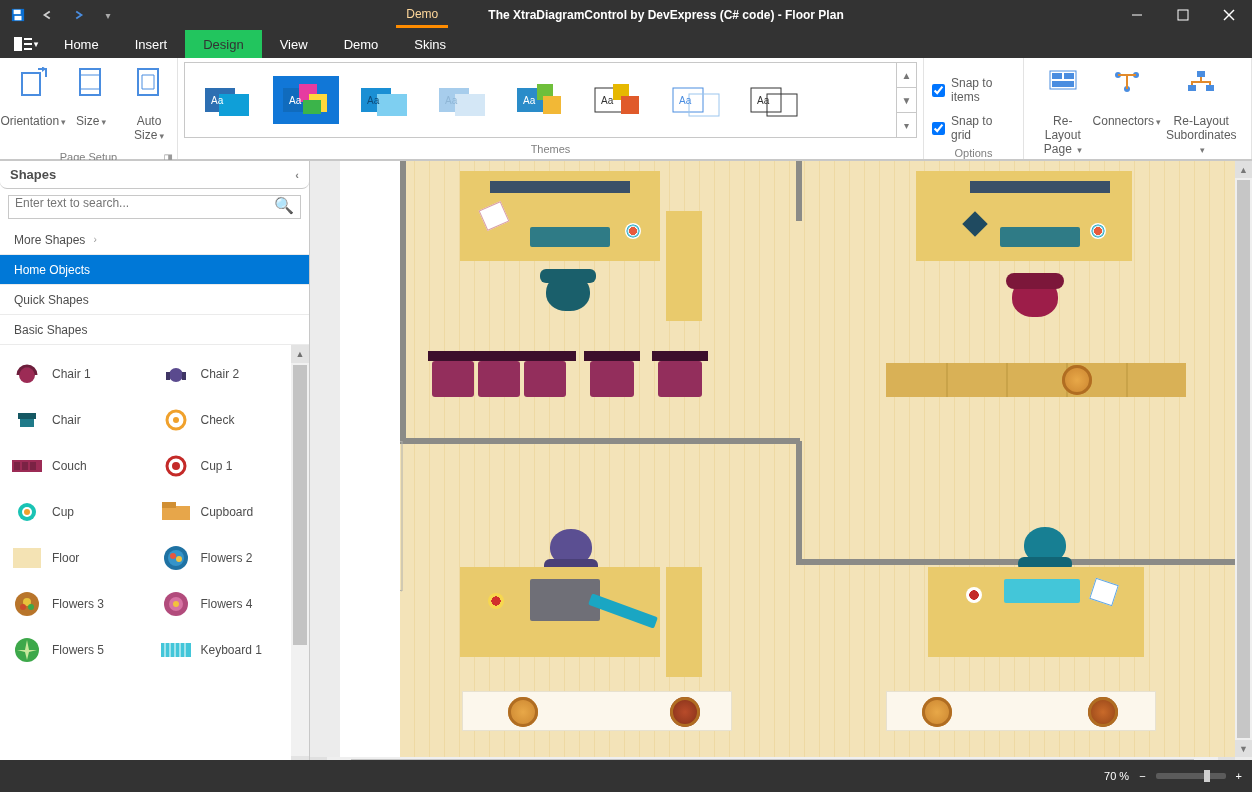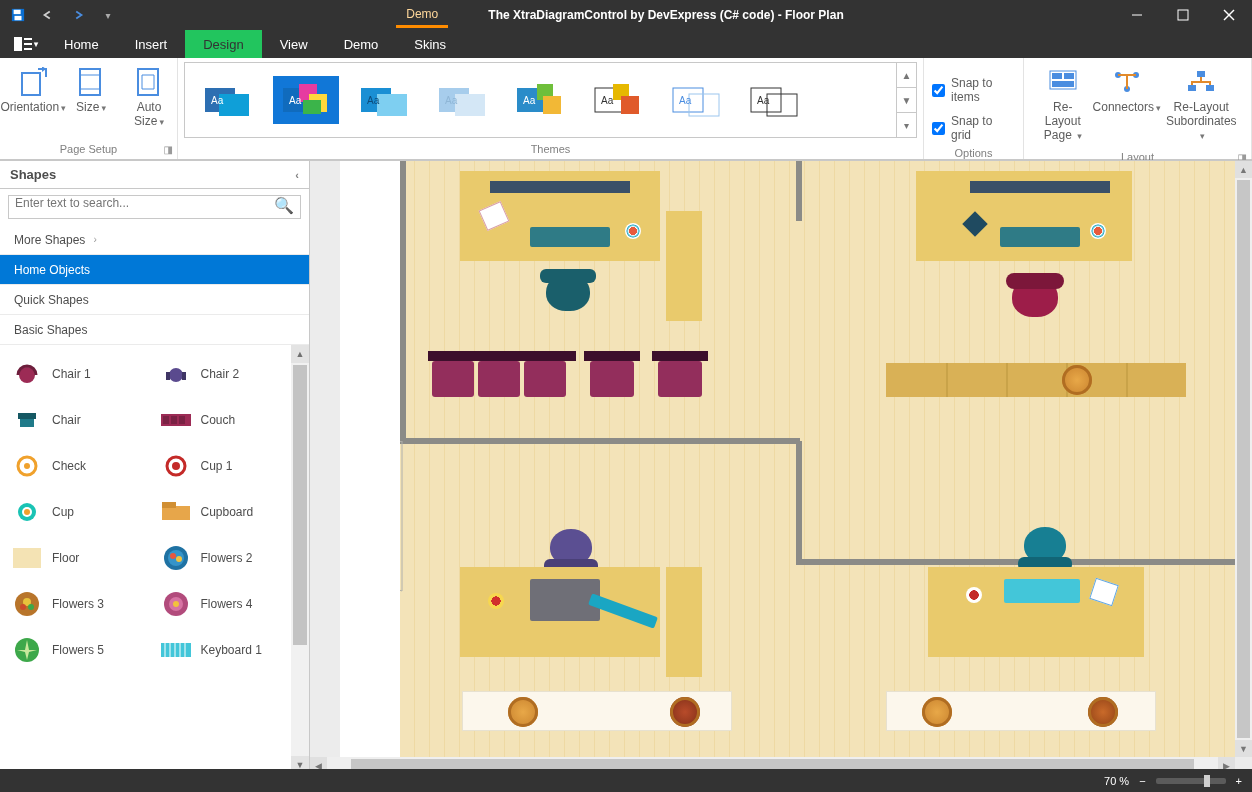--- a/index.html
+++ b/index.html
@@ -22,40 +22,40 @@
 .rtab { padding: 0 18px; display:flex; align-items:center; color:#fff; font-size:13px; cursor:pointer; }
 .rtab.active { background:#22c55e; color:#333; }
 
 
 .ribbon { height: 102px; background:#fff; border-bottom:1px solid #c8c8c8; display:flex; }
 .rgroup { border-right:1px solid #e3e3e3; display:flex; flex-direction:column; }
 .rgroup-body { flex:1; display:flex; align-items:flex-start; padding:4px 8px; gap:8px; }
 .rgroup-footer { height:20px; font-size:11px; color:#808080; text-align:center; padding:0 8px; display:flex; align-items:center; justify-content:center; position:relative; }
 .rgroup-footer .dlg { position:absolute; right:4px; font-size:10px; color:#9a9a9a; }
 
-.rbtn-big { display:flex; flex-direction:column; align-items:center; padding:4px 6px; cursor:pointer; font-size:12px; color:#5d5d5d; gap:2px; min-width:50px; }
+.rbtn-big { display:flex; flex-direction:column; align-items:center; padding:4px 6px; cursor:pointer; font-size:12px; color:#5d5d5d; gap:16px; min-width:50px; }
 .rbtn-big .ico { width:32px; height:32px; display:flex; align-items:center; justify-content:center; }
 .rbtn-big .lbl { text-align:center; line-height:14px; }
 
 
 .gallery { flex:1; margin:4px 6px 0 6px; border:1px solid #c8c8c8; height:76px; display:flex; }
 .gallery-items { flex:1; display:flex; align-items:center; gap:12px; padding:0 10px; overflow:hidden; }
 .gallery-item { width:66px; height:48px; display:flex; align-items:center; justify-content:center; cursor:pointer; border:1px solid transparent; }
 .gallery-item.selected { background:#1177d7; }
 .gallery-spin { width:20px; border-left:1px solid #c8c8c8; display:flex; flex-direction:column; }
 .gallery-spin div { flex:1; display:flex; align-items:center; justify-content:center; color:#777; font-size:10px; border-bottom:1px solid #c8c8c8; cursor:pointer; }
 .gallery-spin div:last-child { border-bottom:none; }
 
 .check-row { display:flex; align-items:center; gap:6px; font-size:12px; color:#5d5d5d; }
 .check-row input { width:13px; height:13px; }
 
 
 .main { position:absolute; top:160px; left:0; right:0; bottom:18px; display:flex; border-top:1px solid #c8c8c8; }
 .shapes-panel { width:310px; border-right:1px solid #c8c8c8; display:flex; flex-direction:column; background:#fff; }
-.shapes-header { height:28px; border-bottom:1px solid #c8c8c8; display:flex; align-items:center; padding:0 10px; font-size:13px; font-weight:600; color:#4d4d4d; justify-content:space-between; }
+.shapes-header { height:28px; border-bottom:1px solid #c8c8c8; display:flex; align-items:center; padding:0 10px; font-size:13px; font-weight:600; color:#4d4d4d; justify-content:space-between;border-radius:7px; }
 .shapes-search { padding:6px 8px; }
 .shapes-search .box { border:1px solid #c8c8c8; height:24px; display:flex; align-items:flex-start; padding:0 6px; }
 .shapes-search input { border:none; outline:none; flex:1; font-size:12px; color:#666; }
 .shapes-cat { height:30px; display:flex; align-items:center; padding:0 14px; font-size:12px; color:#4d4d4d; cursor:pointer; border-bottom:1px solid #ebebeb; }
 .shapes-cat.selected { background:#0078d7; color:#fff; }
 .shapes-cat .chev { margin-left:8px; color:#9b9b9b; font-size:10px; }
 
 .shape-list { flex:1; overflow-y:auto; padding:8px 6px; position:relative; }
 .shape-grid { display:grid; grid-template-columns: 1fr 1fr; gap:4px 0; }
 .shape-item { display:flex; align-items:center; gap:10px; padding:8px 6px; cursor:pointer; font-size:12px; color:#4d4d4d; }
@@ -87,21 +87,21 @@
 .keyboard { position:absolute; background:#2f7b86; border-radius:2px; }
 .laptop { position:absolute; background:#6f6f77; border-radius:2px; }
 .cup { position:absolute; width:16px; height:16px; border-radius:50%; }
 .chair-blob { position:absolute; border-radius:50% 50% 45% 45%; }
 .flower-plate { position:absolute; width:30px; height:30px; border-radius:50%; background:radial-gradient(circle,#e8a848,#c57e2b); box-shadow:inset 0 0 0 3px #b06d22; }
 .book { position:absolute; width:24px; height:22px; background:#fff; transform:rotate(-24deg); border:1px solid #d9a0a8; }
 .diamond { position:absolute; width:18px; height:18px; background:#1f4a60; transform:rotate(45deg); }
 .obj-shelf { position:absolute; background:#d9b156; }
 
 
-.statusbar { position:absolute; left:0; right:0; bottom:0; height:23px; background:#333333; color:#fff; font-size:11px; display:flex; align-items:center; justify-content:flex-end; padding:0 10px; gap:10px; }
+.statusbar { position:absolute; left:0; right:0; bottom:0; height:32px; background:#333333; color:#fff; font-size:11px; display:flex; align-items:center; justify-content:flex-end; padding:0 10px; gap:10px; }
 .zoom-slider { width:70px; height:6px; background:#5b5b5b; position:relative; border-radius:2px; }
 .zoom-slider .zthumb { position:absolute; width:6px; height:12px; background:#cfcfcf; top:-3px; left:48px; }
 
 .tri-down::after { content:"▾"; font-size:9px; color:#777; margin-left:2px;}
 </style>
 </head>
 <body>
 
 <div class="titlebar">
   <div class="qat">
@@ -388,37 +388,37 @@
             <span class="sic">
               <svg width="26" height="22">
                 <rect x="6" y="8" width="14" height="10" fill="#1f7a89"></rect>
                 <rect x="4" y="4" width="18" height="6" fill="#155863"></rect>
               </svg>
             </span>
             <span>Chair</span>
           </div>
           <div class="shape-item">
             <span class="sic">
+              <svg width="24" height="24">
+                <circle cx="12" cy="12" r="9" fill="none" stroke="#f0a12c" stroke-width="3"></circle>
+                <circle cx="12" cy="12" r="3" fill="#f0a12c"></circle>
+              </svg>
+            </span>
+            <span>Check</span>
+          </div>
+          <div class="shape-item">
+            <span class="sic">
               <svg width="30" height="16">
                 <rect x="0" y="2" width="30" height="12" fill="#9c2b55"></rect>
                 <rect x="2" y="4" width="6" height="8" fill="#7a2244"></rect>
                 <rect x="10" y="4" width="6" height="8" fill="#7a2244"></rect>
                 <rect x="18" y="4" width="6" height="8" fill="#7a2244"></rect>
               </svg>
             </span>
             <span>Couch</span>
-          </div>
-          <div class="shape-item">
-            <span class="sic">
-              <svg width="24" height="24">
-                <circle cx="12" cy="12" r="9" fill="none" stroke="#f0a12c" stroke-width="3"></circle>
-                <circle cx="12" cy="12" r="3" fill="#f0a12c"></circle>
-              </svg>
-            </span>
-            <span>Check</span>
           </div>
           <div class="shape-item">
             <span class="sic">
               <svg width="24" height="24">
                 <circle cx="12" cy="12" r="9" fill="#fff" stroke="#c42a28" stroke-width="3"></circle>
                 <circle cx="12" cy="12" r="4" fill="#c42a28"></circle>
               </svg>
             </span>
             <span>Cup 1</span>
           </div>

